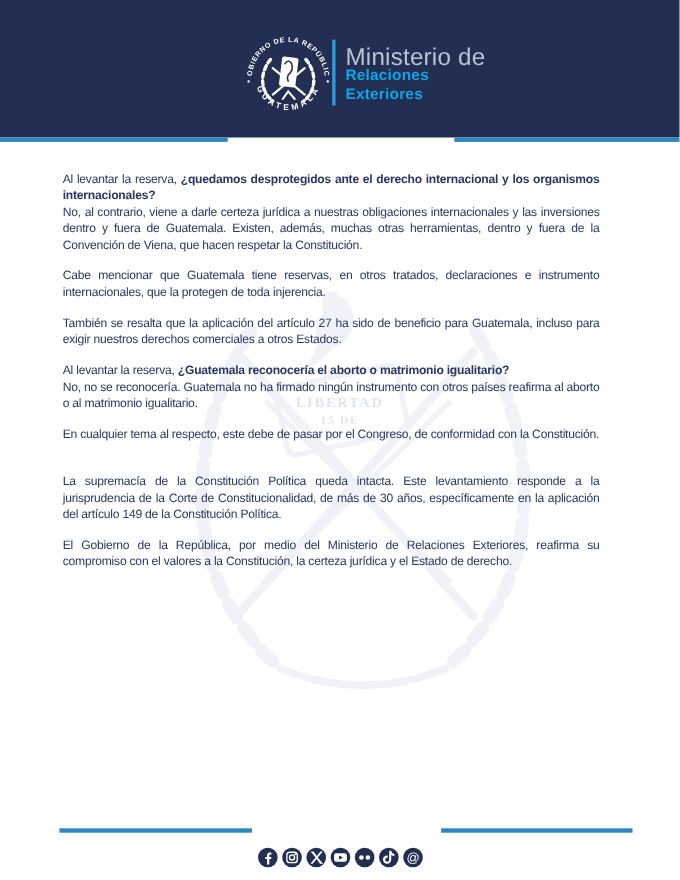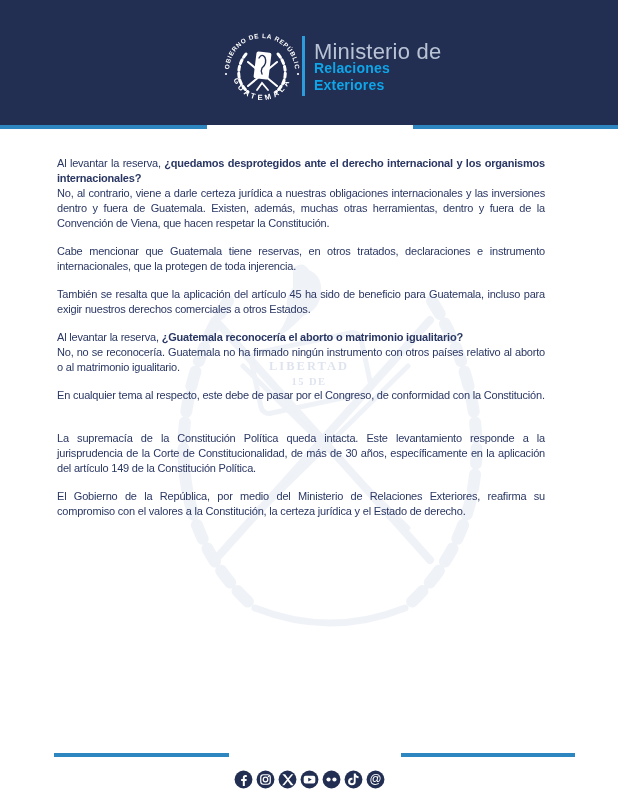--- a/index.html
+++ b/index.html
@@ -92,22 +92,22 @@
     </g>
     <g fill="var(--watermark_blue)" opacity="0.17" text-anchor="middle" font-family="Liberation Serif, serif" font-weight="700">
       <text x="166" y="124" font-size="12.5" letter-spacing="2">LIBERTAD</text>
       <text x="166" y="139" font-size="10.5" letter-spacing="1.5">15 DE</text>
     </g>
   </svg>
 
   <div class="content" id="body-text">
       <p><span>Al levantar la reserva, </span><strong>¿quedamos desprotegidos ante el derecho internacional y los organismos internacionales?</strong><br><span>No, al contrario, viene a darle certeza jurídica a nuestras obligaciones internacionales y las inversiones dentro y fuera de Guatemala. Existen, además, muchas otras herramientas, dentro y fuera de la Convención de Viena, que hacen respetar la Constitución.</span></p>
       <p><span>Cabe mencionar que Guatemala tiene reservas, en otros tratados, declaraciones e instrumento internacionales, que la protegen de toda injerencia.</span></p>
-      <p><span>También se resalta que la aplicación del artículo 45 ha sido de beneficio para Guatemala, incluso para exigir nuestros derechos comerciales a otros Estados.</span></p>
-      <p><span>Al levantar la reserva, </span><strong>¿Guatemala reconocería el aborto o matrimonio igualitario?</strong><br><span>No, no se reconocería. Guatemala no ha firmado ningún instrumento con otros países relativo al aborto o al matrimonio igualitario.</span></p>
+      <p><span>También se resalta que la aplicación del artículo 27 ha sido de beneficio para Guatemala, incluso para exigir nuestros derechos comerciales a otros Estados.</span></p>
+      <p><span>Al levantar la reserva, </span><strong>¿Guatemala reconocería el aborto o matrimonio igualitario?</strong><br><span>No, no se reconocería. Guatemala no ha firmado ningún instrumento con otros países reafirma al aborto o al matrimonio igualitario.</span></p>
       <p><span>En cualquier tema al respecto, este debe de pasar por el Congreso, de conformidad con la Constitución.</span></p>
       <p><br><span>La supremacía de la Constitución Política queda intacta.  Este levantamiento responde a la jurisprudencia de la Corte de Constitucionalidad, de más de 30 años, específicamente en la aplicación del artículo 149 de la Constitución Política.</span></p>
       <p><span>El Gobierno de la República, por medio del Ministerio de Relaciones Exteriores, reafirma su compromiso con el valores a la Constitución, la certeza jurídica y el Estado de derecho.</span></p>
     </div>
 
   <div class="footrule left"></div>
   <div class="footrule right"></div>
   <div class="social" id="social-row">
       <span class="icon">
         <svg viewBox="0 0 20 20">

